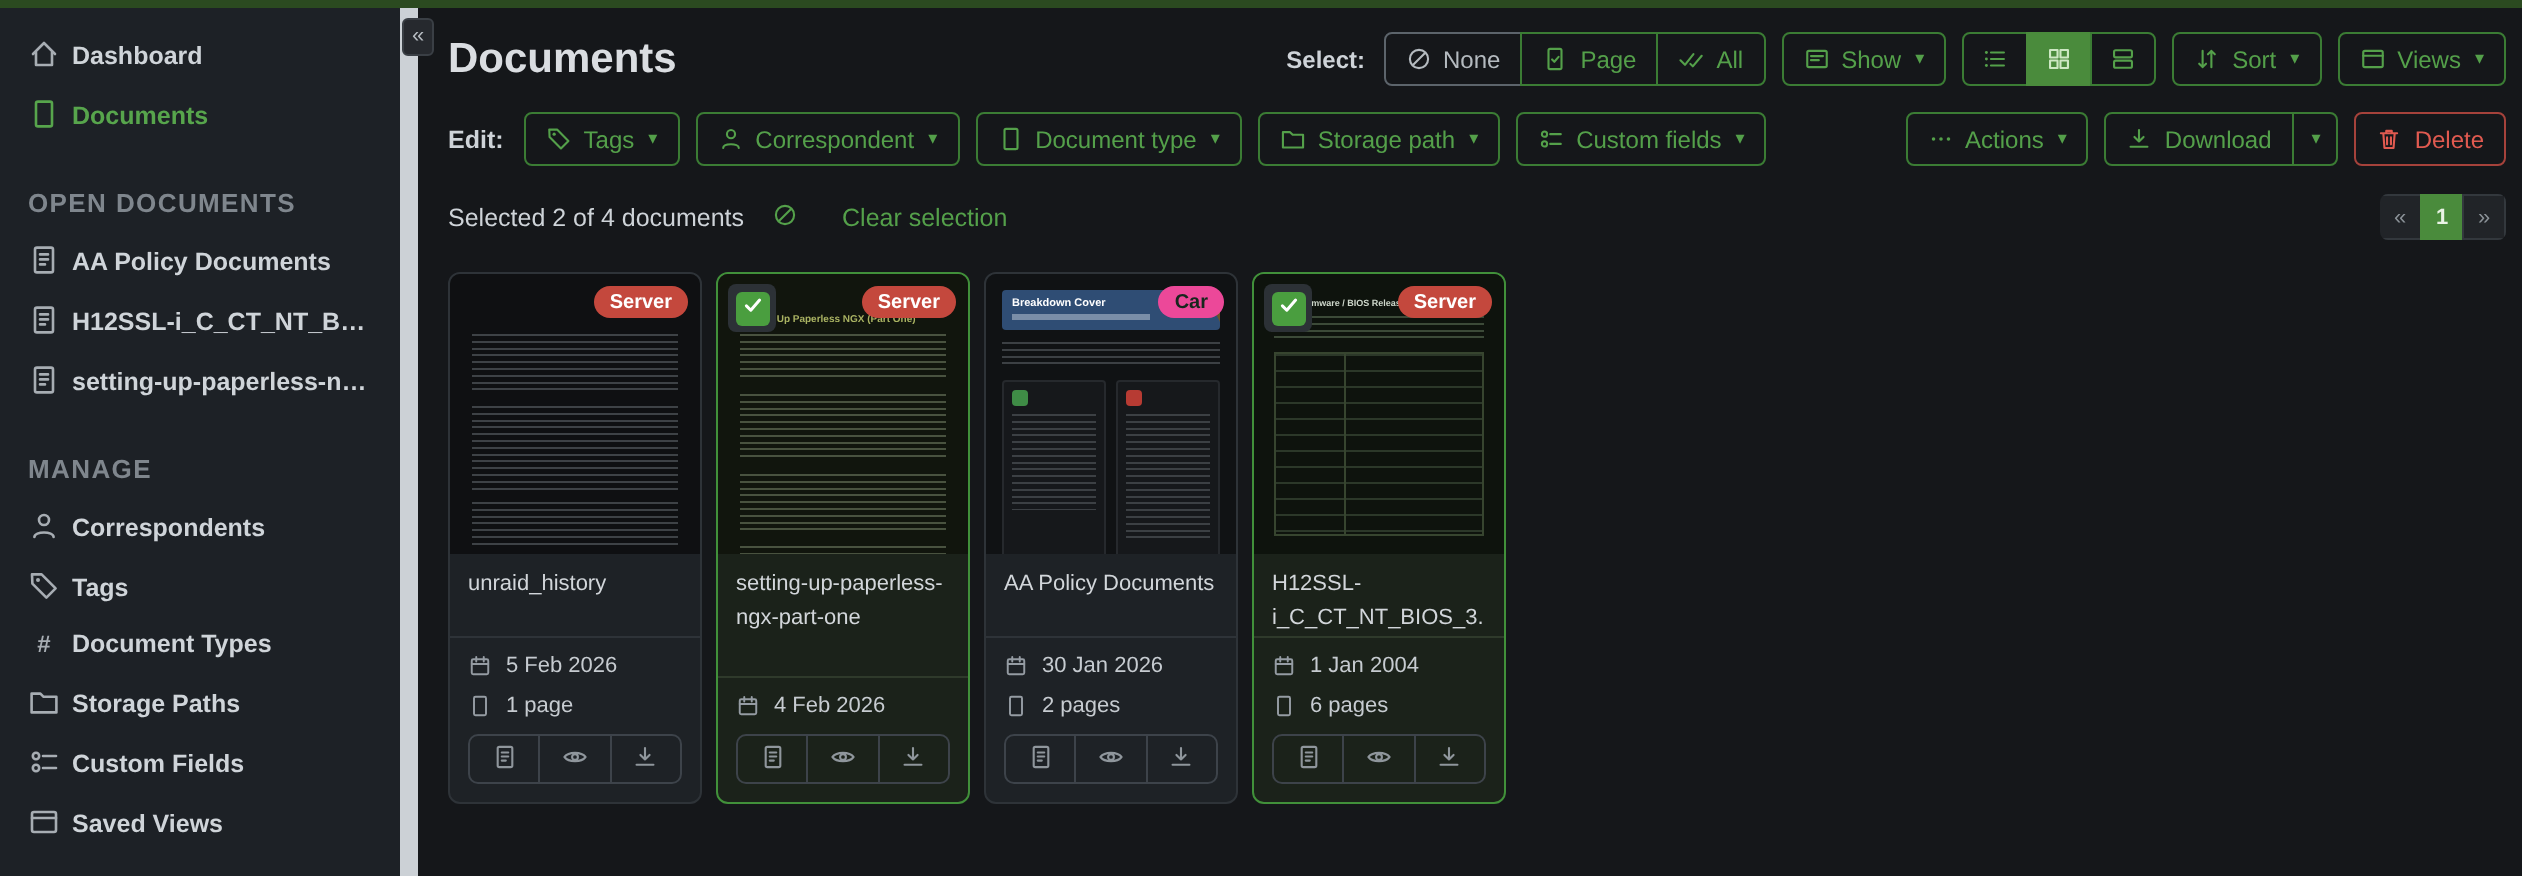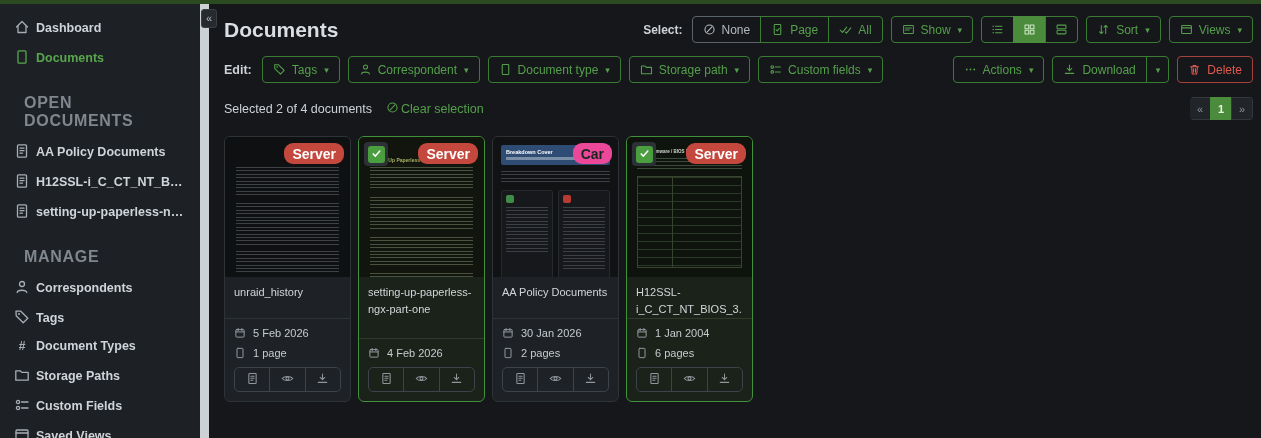--- a/index.html
+++ b/index.html
@@ -10,21 +10,21 @@
     display:flex; position:relative;
   }
   .topbar { position:absolute; top:0; left:0; width:100%; height:4px; background:#2b4a20; z-index:20; }
 
   
   .sidebar { width:200px; flex-shrink:0; background:#1d2126; padding-top:12px; font-size:12.5px; overflow:hidden; }
   .side-item { display:flex; align-items:flex-end; gap:6px; padding:7px 14px; color:#cfd4d9; cursor:pointer; white-space:nowrap; overflow:hidden; }
   .side-item .ic { width:16px; flex-shrink:0; display:flex; justify-content:center; color:#a7adb3; }
   .side-item .lbl { overflow:hidden; text-overflow:ellipsis; font-weight:600; }
   .side-item.active, .side-item.active .ic { color:#57a54c; }
-  .side-header { padding:14px 24px 6px; margin-top:8px; color:#7f868d; font-size:16px; font-weight:700; letter-spacing:.7px; }
+  .side-header { padding:14px 14px 6px; margin-top:8px; color:#7f868d; font-size:13px; font-weight:700; letter-spacing:.7px; }
   .hash-glyph { font-weight:700; font-size:12px; color:inherit; }
 
   .divider { width:9px; flex-shrink:0; background:#ccd1d6; }
   .collapse-btn { position:absolute; left:201px; top:9px; width:16px; height:19px; background:#26292e; border:1px solid #3a3f45; border-radius:3px; color:#b6bcc2; font-size:11px; line-height:1; z-index:25; display:flex; align-items:center; justify-content:center; cursor:pointer; padding:0; }
 
   
   main { flex:1; padding:12px 8px 0 15px; position:relative; overflow:hidden; }
   .header-row { display:flex; align-items:center; justify-content:space-between; margin-top:4px; }
   h1 { font-size:21px; font-weight:700; color:#dadde1; }
   .controls { display:flex; align-items:center; gap:8px; font-size:12px; }
@@ -43,32 +43,32 @@
   .bgroup .btn:first-child { border-radius:4px 0 0 4px; margin-left:0; }
   .bgroup .btn:last-child  { border-radius:0 4px 4px 0; }
   .viewseg .btn { width:33px; padding:0; justify-content:center; }
   .viewseg .btn.active { background:#4a8b3c; color:#cde8c3; border-color:#4a8b3c; }
 
   .edit-row { display:flex; align-items:center; gap:8px; margin-top:13px; }
   .edit-label { font-weight:700; font-size:12.5px; margin-right:2px; }
   .edit-right { margin-left:auto; display:flex; gap:8px; }
 
   .selection-row { display:flex; align-items:center; margin-top:14px; font-size:12.5px; }
-  .clear-link { display:inline-flex; align-items:center; gap:2px; color:#54a04a; margin-left:14px; cursor:pointer; }
+  .clear-link { display:inline-flex; align-items:center; gap:22px; color:#54a04a; margin-left:14px; cursor:pointer; }
   .clear-link .ic svg { width:13px; height:13px; }
   .pager { margin-left:auto; display:inline-flex; border-radius:4px; overflow:hidden; }
   .pbtn { min-width:22px; height:23px; display:flex; align-items:center; justify-content:center; background:#212428; border:1px solid #33383d; color:#8b9298; font-size:11px; cursor:pointer; margin-left:-1px; }
   .pbtn.current { background:#4a8b3c; border-color:#4a8b3c; color:#e9f3e5; font-weight:700; }
 
   
   .cards { display:flex; gap:7px; margin-top:16px; }
   .card { width:127px; height:266px; background:#1e2226; border:1px solid #2e3338; border-radius:6px; overflow:hidden; display:flex; flex-direction:column; cursor:pointer; }
   .card.selected { border-color:#41903a; background:#1b221a; }
   .thumb { height:140px; position:relative; flex-shrink:0; overflow:hidden; }
-  .badge { position:absolute; top:6px; right:6px; font-size:14px; font-weight:700; padding:2.5px 8px; border-radius:9px; z-index:3; }
+  .badge { position:absolute; top:6px; right:6px; font-size:10px; font-weight:700; padding:2.5px 8px; border-radius:9px; z-index:3; }
   .badge.server { background:#c4483d; color:#ffffff; }
   .badge.car    { background:#ec4899; color:#16271d; }
   .chk-wrap { position:absolute; top:5px; left:5px; width:24px; height:24px; background:#2c3136; border-radius:4px; display:flex; align-items:center; justify-content:center; z-index:3; }
   .chk { width:17px; height:17px; background:#4a9e3f; border-radius:3px; color:#fff; display:flex; align-items:center; justify-content:center; }
   .chk svg { width:11px; height:11px; }
 
   .card-title { padding:7px 9px; font-size:11px; line-height:1.5; color:#d2d6da; flex:1; overflow:hidden; overflow-wrap:break-word; word-break:break-word; }
   .card-body { border-top:1px solid #2e3338; padding:8px 9px 9px; }
   .card.selected .card-body { border-top-color:#2f3a2b; }
   .info-row { display:flex; align-items:center; gap:7px; font-size:11px; color:#c6cbd0; margin-bottom:8px; }

